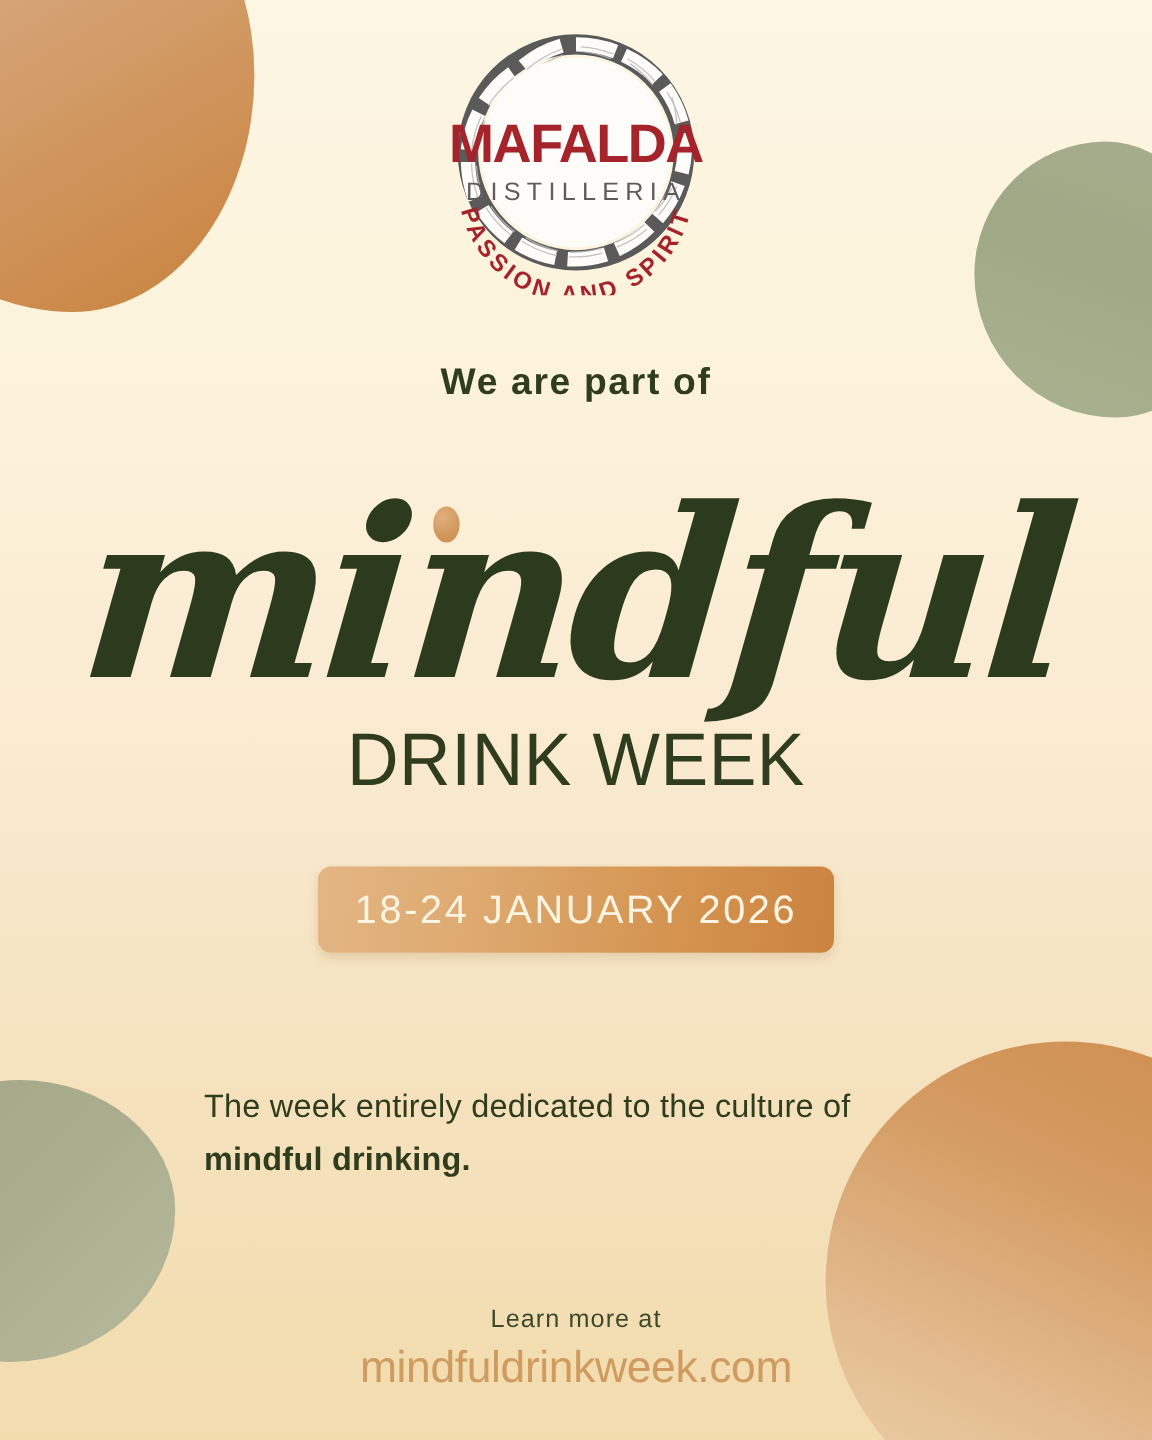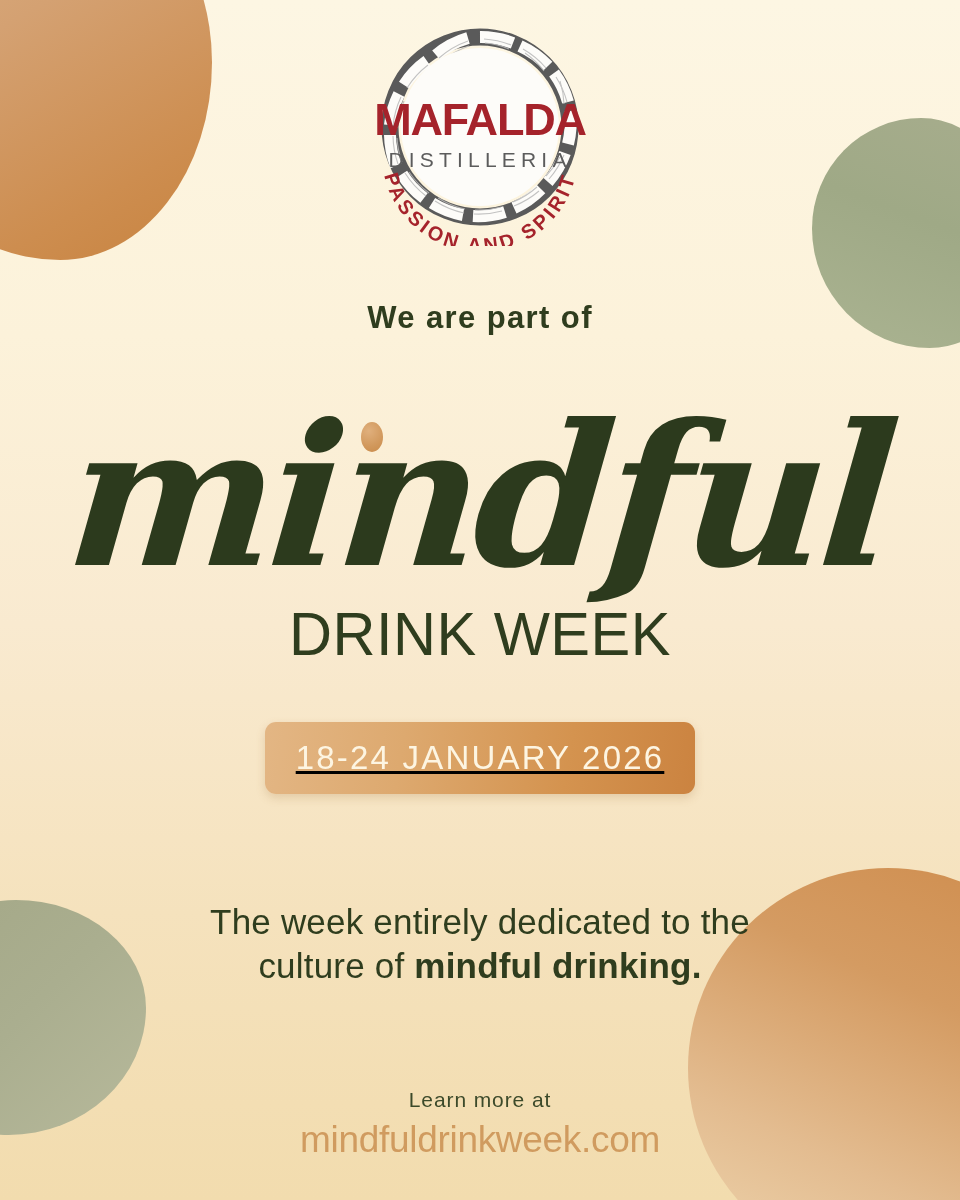--- a/index.html
+++ b/index.html
@@ -145,38 +145,37 @@
     transform: translateX(-50%);
     top: 722px;
     width: 430px;
     height: 72px;
     border-radius: 11px;
     background: linear-gradient(100deg, #e3b684 0%, #dda96f 32%, #d4934f 70%, #cb8340 100%);
     box-shadow: 0 4px 10px rgba(160, 110, 55, 0.22);
     display: flex;
     align-items: center;
     justify-content: center;
-    text-decoration: underline;
   }
 
   #date-pill-label {
     font-size: 33px;
     font-weight: 400;
     letter-spacing: 2.2px;
     color: #fdf5e2;
   }
 
   #body-copy {
     position: absolute;
     left: 50%;
     transform: translateX(-50%);
     top: 900px;
     width: 620px;
-    text-align: center;
-    font-size: 35px;
+    text-align: left;
+    font-size: 27px;
     line-height: 44px;
     font-weight: 400;
     letter-spacing: 0.2px;
     color: #2f3d1e;
   }
   #body-copy b { font-weight: 700; }
 
   #footer {
     position: absolute;
     left: 0;

